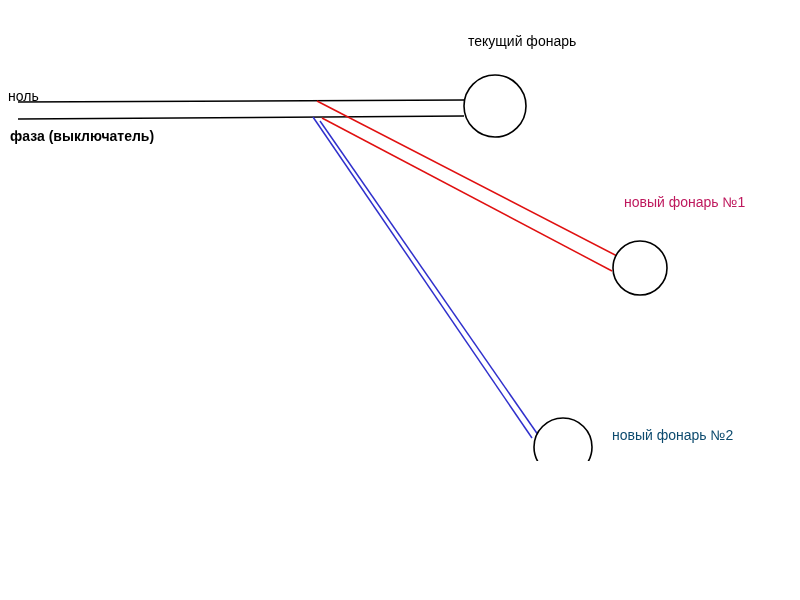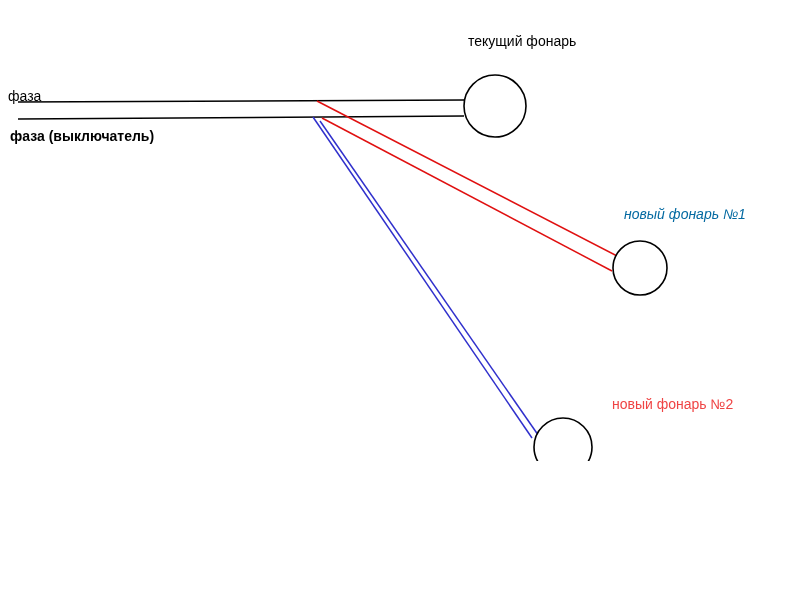--- a/index.html
+++ b/index.html
@@ -46,18 +46,18 @@
       <line x1="317" y1="101" x2="617" y2="256" stroke="#e01010" stroke-width="1.5"></line>
       <line x1="322" y1="118" x2="612" y2="271" stroke="#e01010" stroke-width="1.5"></line>
       <line x1="313" y1="117" x2="532" y2="438" stroke="#3030cc" stroke-width="1.5"></line>
       <line x1="320" y1="121" x2="543" y2="442" stroke="#3030cc" stroke-width="1.5"></line>
       <circle cx="495" cy="106" r="31" fill="#ffffff" stroke="#000000" stroke-width="1.6"></circle>
       <circle cx="640" cy="268" r="27" fill="#ffffff" stroke="#000000" stroke-width="1.6"></circle>
       <circle cx="563" cy="447" r="29" fill="#ffffff" stroke="#000000" stroke-width="1.6"></circle>
     </svg>
   <div id="labels-layer">
       <div class="diagram-label" style="left: 468px; top: 33px; color: rgb(0, 0, 0);">текущий фонарь</div>
-      <div class="diagram-label" style="left: 8px; top: 88px; color: rgb(0, 0, 0);">фаза</div>
+      <div class="diagram-label" style="left: 8px; top: 88px; color: rgb(0, 0, 0);">ноль</div>
       <div class="diagram-label" style="left: 10px; top: 128px; color: rgb(0, 0, 0); font-weight: bold;">фаза (выключатель)</div>
-      <div class="diagram-label" style="left: 624px; top: 206px; color: #0369a1; font-style: italic;">новый фонарь №1</div>
-      <div class="diagram-label" style="left: 612px; top: 396px; color: #ef4444;">новый фонарь №2</div>
+      <div class="diagram-label" style="left: 624px; top: 194px; color: #be185d;">новый фонарь №1</div>
+      <div class="diagram-label" style="left: 612px; top: 427px; color: #0c4a6e;">новый фонарь №2</div>
     </div>
 </div>
 
 </body></html>

